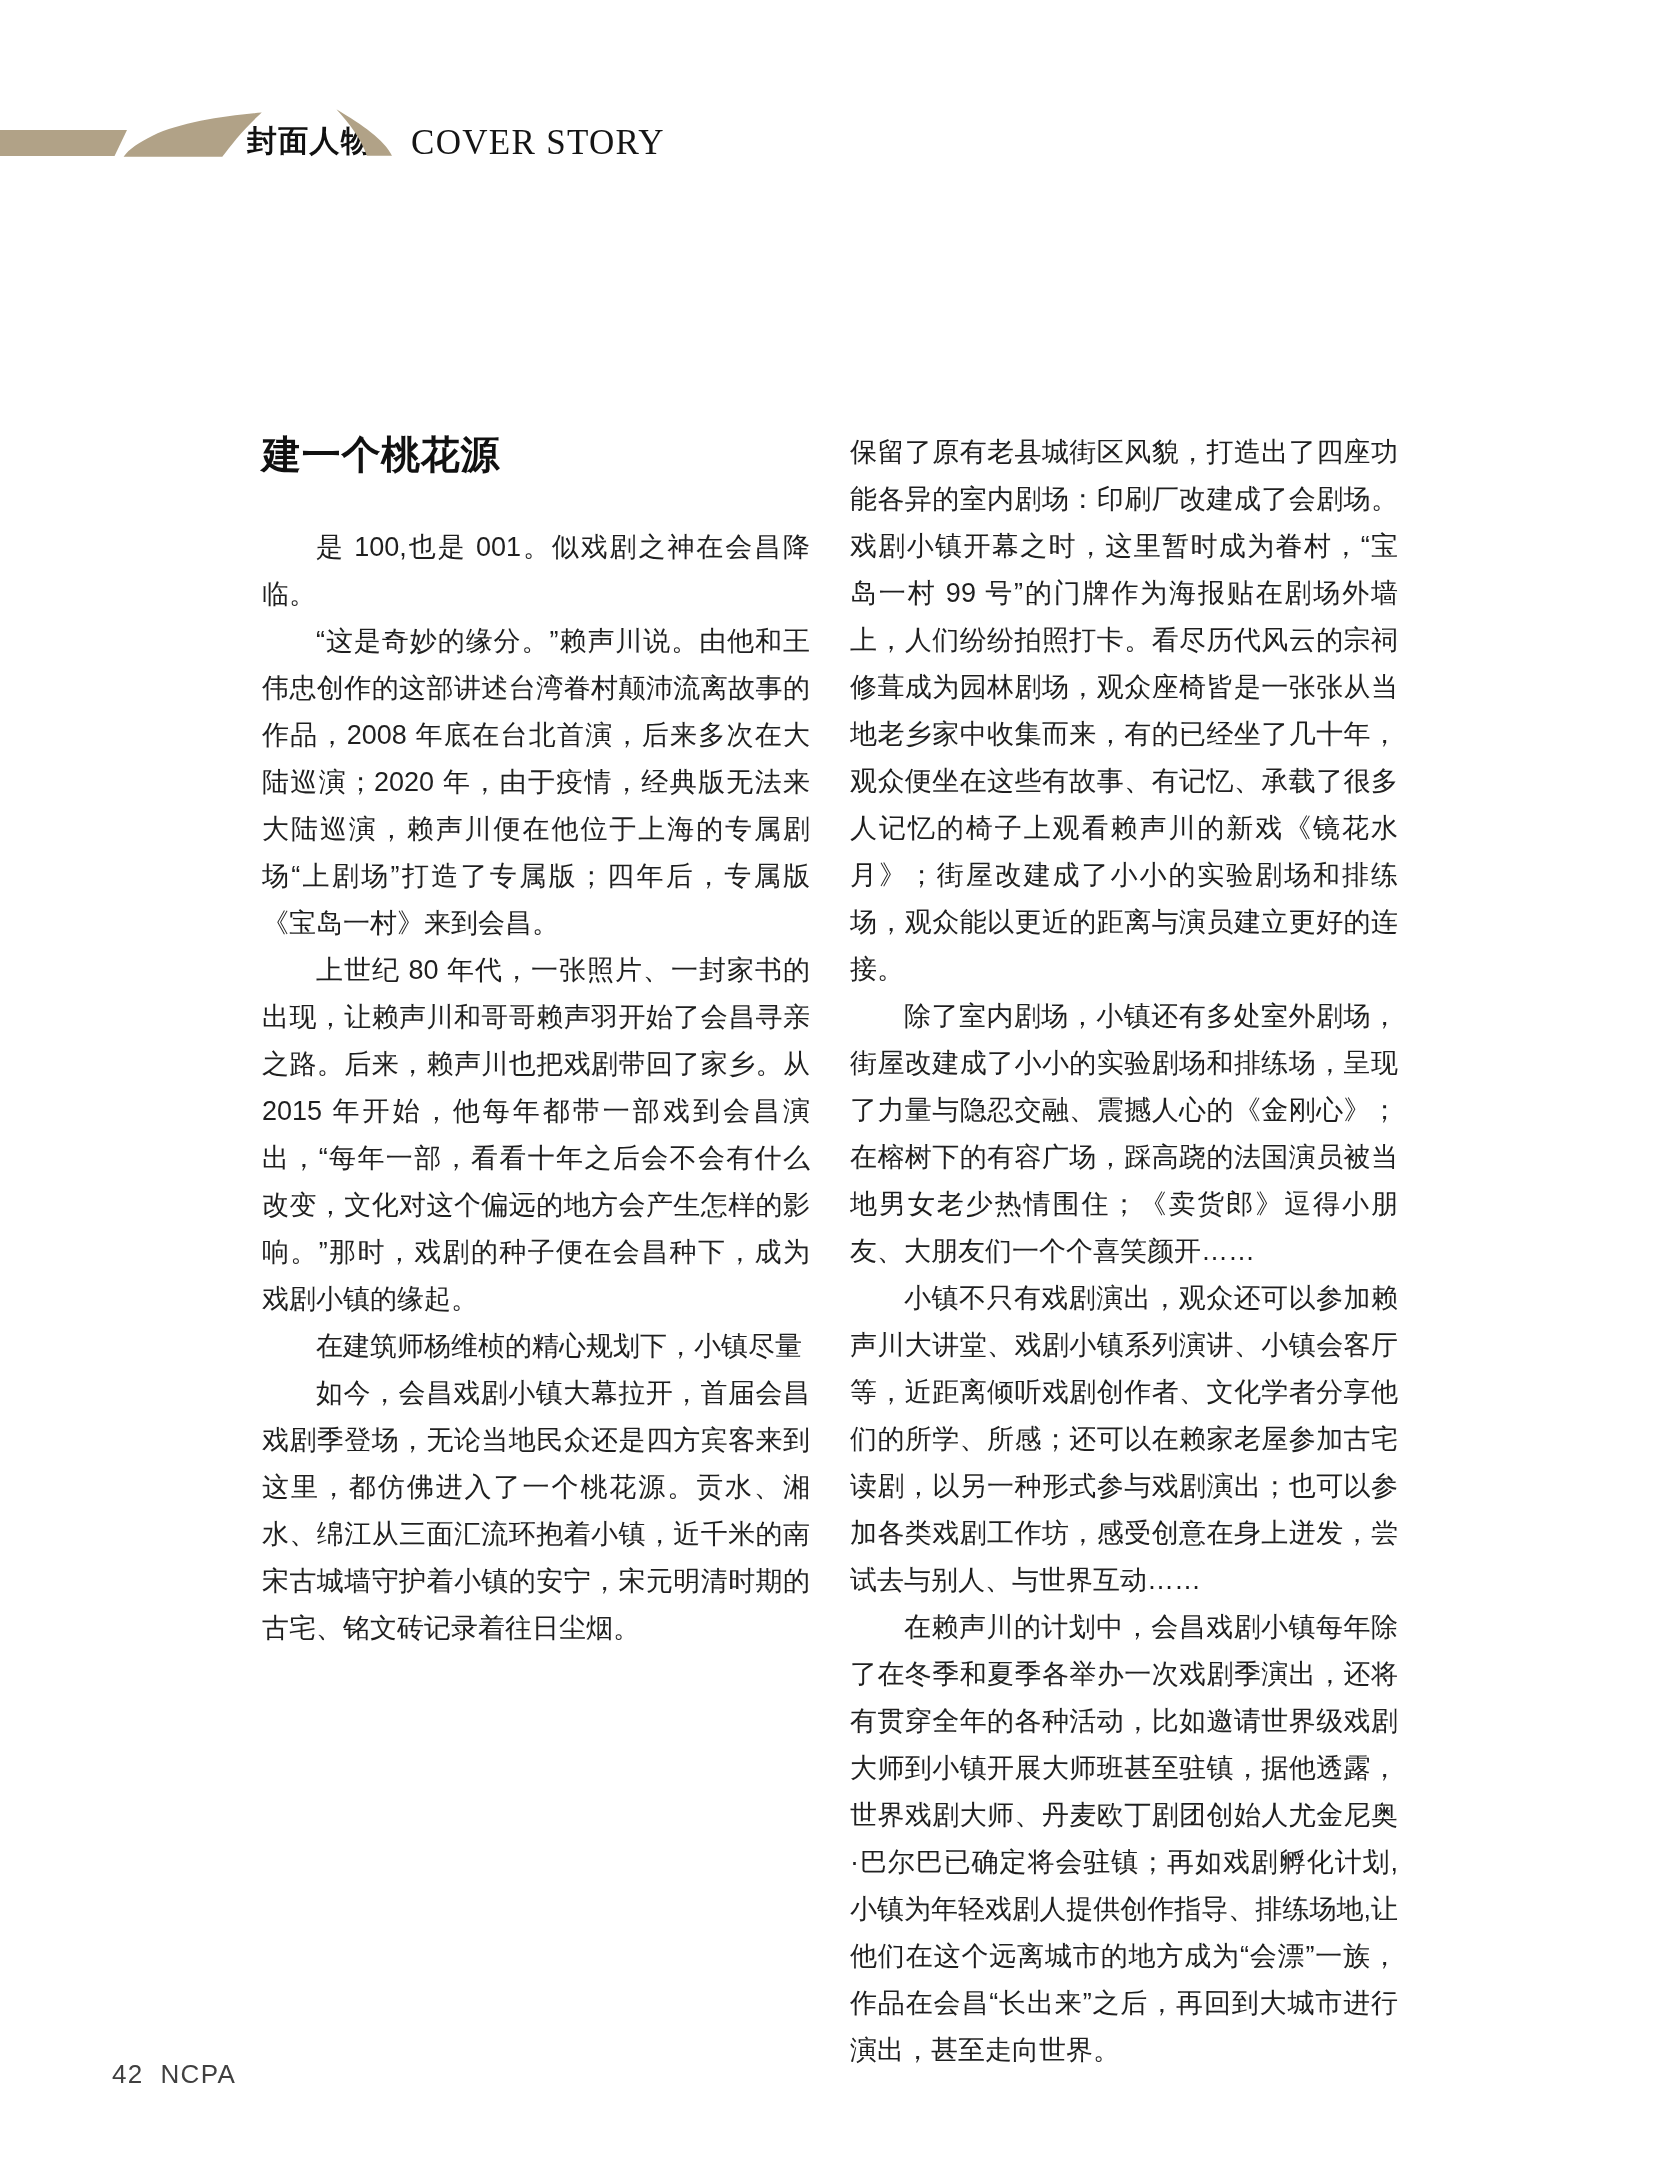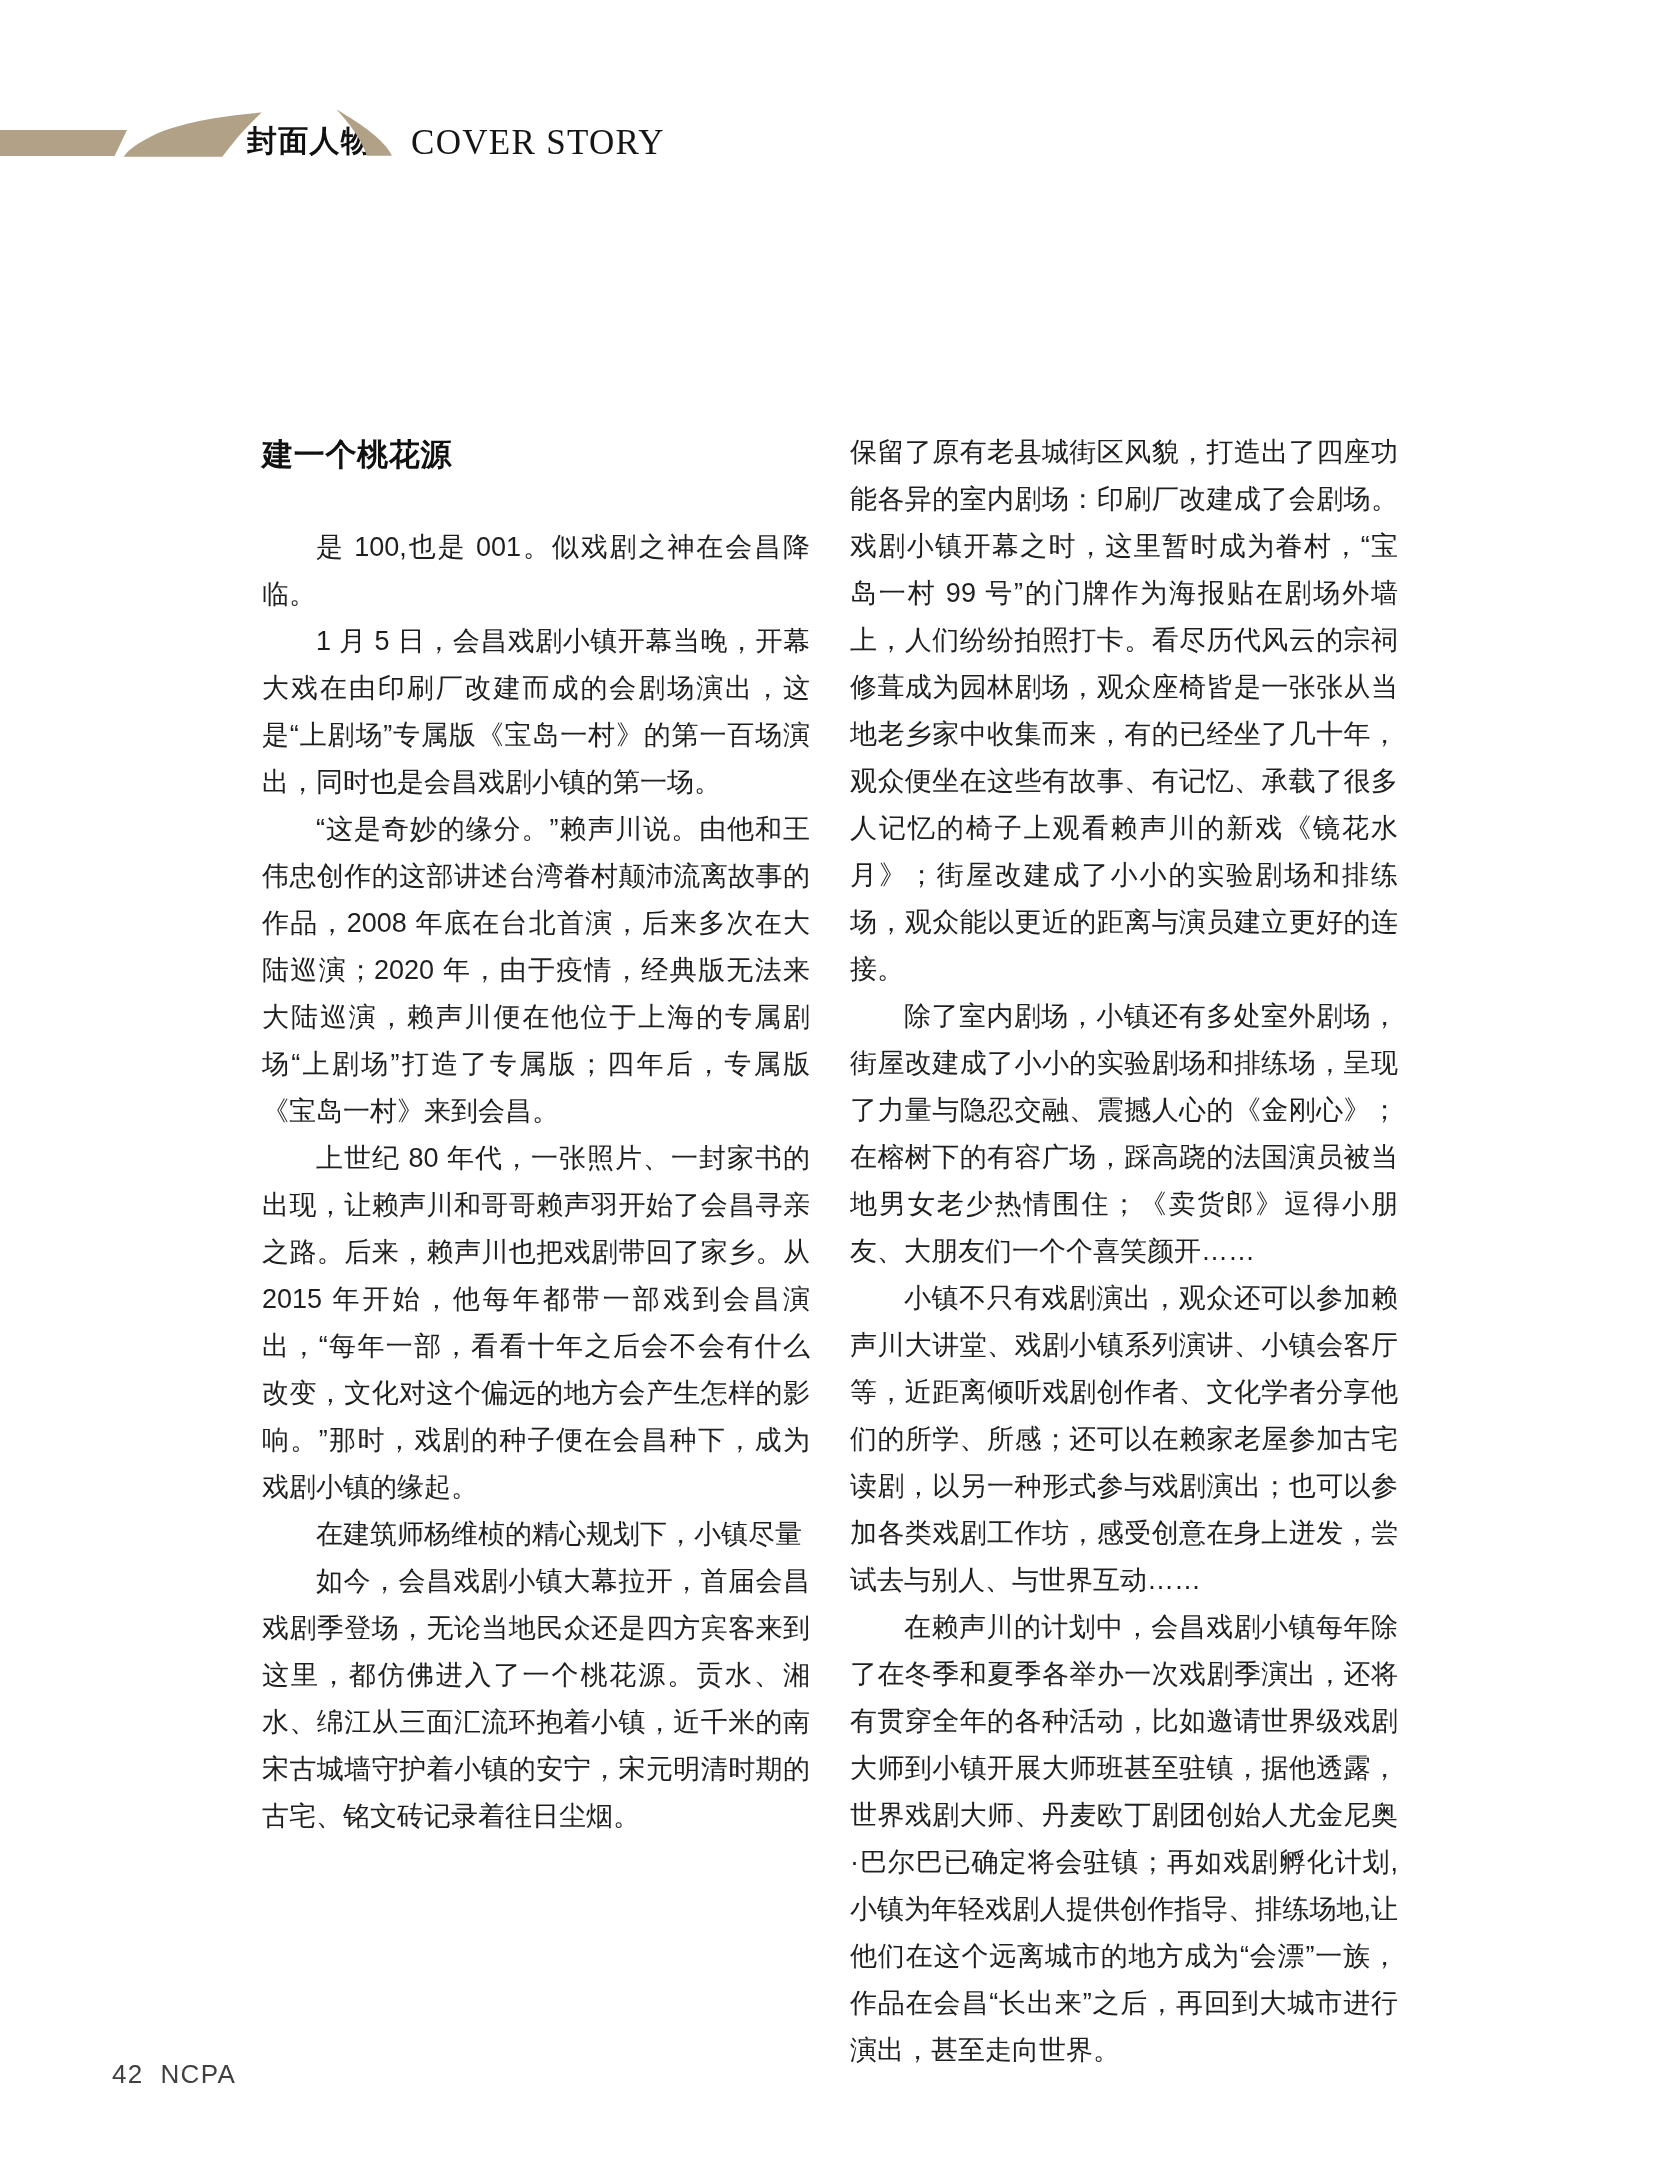--- a/index.html
+++ b/index.html
@@ -36,21 +36,21 @@
   
   .col {
     position: absolute; width: 548px;
     font-size: 27px; line-height: 47px;
     text-align: justify; color: #1f1f1f;
     font-weight: 400;
   }
   .col-left  { left: 262px;  top: 431px; }
   .col-right { left: 850px; top: 429px; }
   .article-heading {
-    font-size: 31px; font-weight: 700; line-height: 47px;
+    font-size: 39px; font-weight: 700; line-height: 47px;
     text-align: left; letter-spacing: 0.7px;
     margin-bottom: 46px; color: #111111;
   }
   .para { text-indent: 2em; }
   .para.continuation { text-indent: 0; }
 
   
   .page-footer {
     position: absolute; left: 112px; top: 2061px;
     font-size: 26px; letter-spacing: 1.3px; color: #404040;
@@ -75,21 +75,20 @@
     <svg class="swoosh-svg" width="73" height="49" viewBox="0 0 110 74" aria-hidden="true">
       <path d="M8,2 C48,26 80,48 92,72 L54,72 C45,46 28,24 8,2 Z"></path>
     </svg>
 
     <span class="en-label">COVER STORY</span>
   </div>
 
   <section class="col col-left">
     <h2 class="article-heading">建一个桃花源</h2>
     <p class="para">是 100,也是 001。似戏剧之神在会昌降临。</p>
-    <p class="para">1 月 5 日，会昌戏剧小镇开幕当晚，开幕大戏在由印刷厂改建而成的会剧场演出，这是“上剧场”专属版《宝岛一村》的第一百场演出，同时也是会昌戏剧小镇的第一场。</p>
     <p class="para">“这是奇妙的缘分。”赖声川说。由他和王伟忠创作的这部讲述台湾眷村颠沛流离故事的作品，2008 年底在台北首演，后来多次在大陆巡演；2020 年，由于疫情，经典版无法来大陆巡演，赖声川便在他位于上海的专属剧场“上剧场”打造了专属版；四年后，专属版《宝岛一村》来到会昌。</p>
     <p class="para">上世纪 80 年代，一张照片、一封家书的出现，让赖声川和哥哥赖声羽开始了会昌寻亲之路。后来，赖声川也把戏剧带回了家乡。从 2015 年开始，他每年都带一部戏到会昌演出，“每年一部，看看十年之后会不会有什么改变，文化对这个偏远的地方会产生怎样的影响。”那时，戏剧的种子便在会昌种下，成为戏剧小镇的缘起。</p>
     <p class="para">在建筑师杨维桢的精心规划下，小镇尽量</p>
     <p class="para">如今，会昌戏剧小镇大幕拉开，首届会昌戏剧季登场，无论当地民众还是四方宾客来到这里，都仿佛进入了一个桃花源。贡水、湘水、绵江从三面汇流环抱着小镇，近千米的南宋古城墙守护着小镇的安宁，宋元明清时期的古宅、铭文砖记录着往日尘烟。</p>
   </section>
 
   <section class="col col-right">
     <p class="para continuation">保留了原有老县城街区风貌，打造出了四座功能各异的室内剧场：印刷厂改建成了会剧场。戏剧小镇开幕之时，这里暂时成为眷村，“宝岛一村 99 号”的门牌作为海报贴在剧场外墙上，人们纷纷拍照打卡。看尽历代风云的宗祠修葺成为园林剧场，观众座椅皆是一张张从当地老乡家中收集而来，有的已经坐了几十年，观众便坐在这些有故事、有记忆、承载了很多人记忆的椅子上观看赖声川的新戏《镜花水月》；街屋改建成了小小的实验剧场和排练场，观众能以更近的距离与演员建立更好的连接。</p>
     <p class="para">除了室内剧场，小镇还有多处室外剧场，街屋改建成了小小的实验剧场和排练场，呈现了力量与隐忍交融、震撼人心的《金刚心》；在榕树下的有容广场，踩高跷的法国演员被当地男女老少热情围住；《卖货郎》逗得小朋友、大朋友们一个个喜笑颜开……</p>
     <p class="para">小镇不只有戏剧演出，观众还可以参加赖声川大讲堂、戏剧小镇系列演讲、小镇会客厅等，近距离倾听戏剧创作者、文化学者分享他们的所学、所感；还可以在赖家老屋参加古宅读剧，以另一种形式参与戏剧演出；也可以参加各类戏剧工作坊，感受创意在身上迸发，尝试去与别人、与世界互动……</p>

